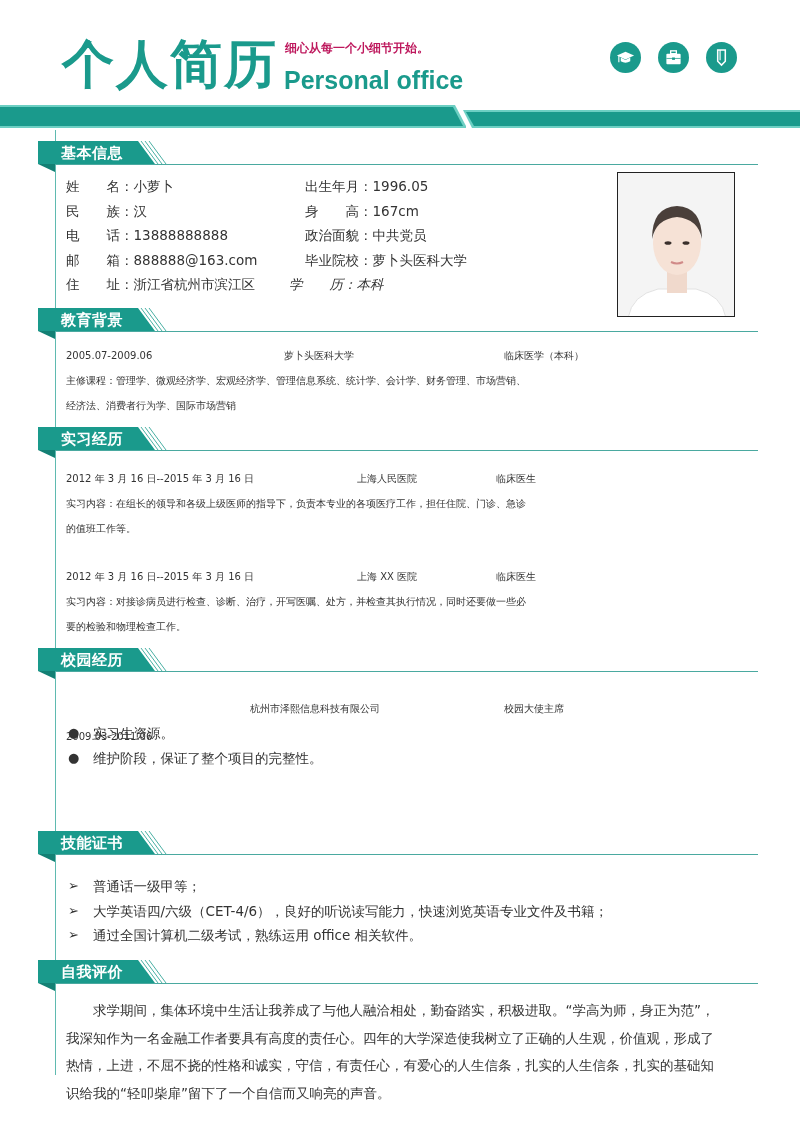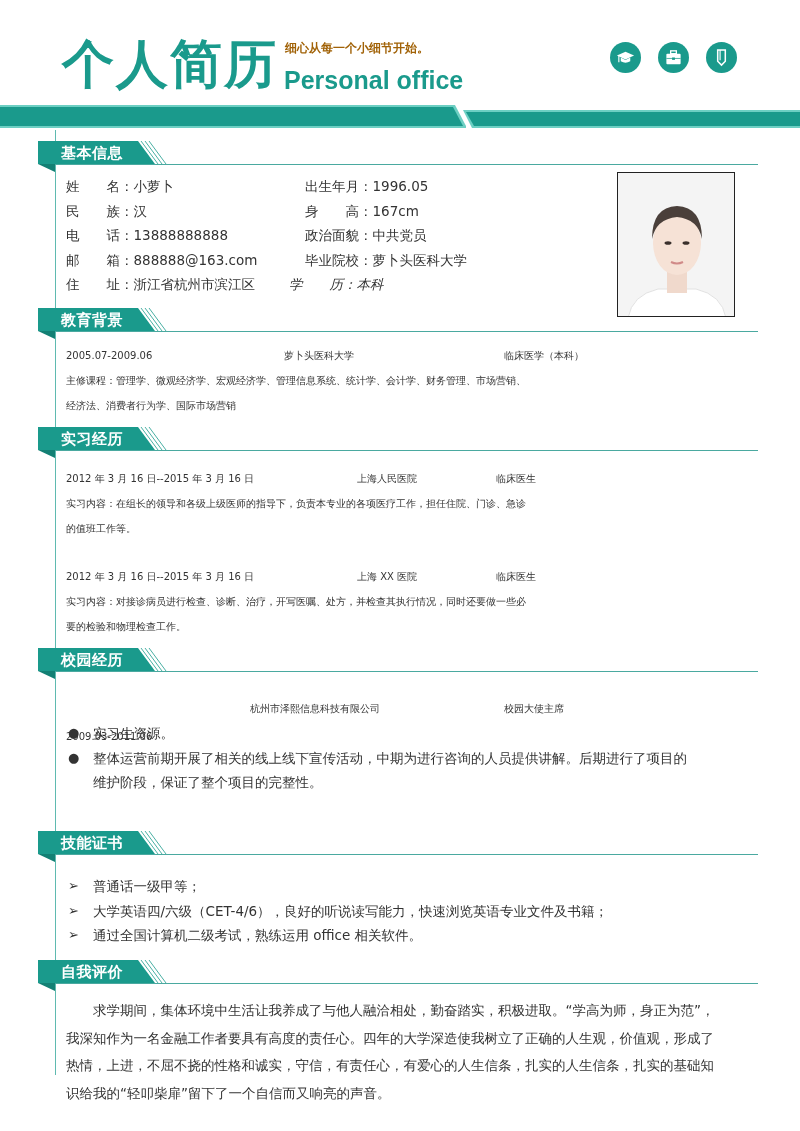--- a/index.html
+++ b/index.html
@@ -1,20 +1,20 @@
 <!DOCTYPE html>
 <html><head>
 <meta charset="utf-8">
 <style>
   * { margin: 0; padding: 0; box-sizing: border-box; }
   html, body { width: 800px; height: 1131px; background: #ffffff; overflow: hidden; }
   body { position: relative; font-family: "DejaVu Sans", "Liberation Sans", sans-serif; color: #333333; }
 
   .title-cn { position: absolute; left: 62px; top: 33px; font-size: 52px; font-weight: bold; color: #1a9a8c; letter-spacing: 2px; line-height: 62px; }
-  .slogan { position: absolute; left: 285px; top: 40px; font-size: 12px; font-weight: bold; color: #a16207; line-height: 16px; }
+  .slogan { position: absolute; left: 285px; top: 40px; font-size: 12px; font-weight: bold; color: #be185d; line-height: 16px; }
   .title-en { position: absolute; left: 284px; top: 64px; font-size: 25px; font-weight: bold; color: #1a9a8c; line-height: 32px; font-family: "Liberation Sans", sans-serif; }
 
   .icons { position: absolute; left: 610px; top: 42px; display: flex; gap: 17px; }
   .icon-circle { width: 31px; height: 31px; border-radius: 50%; background: #1a9a8c; display: flex; align-items: center; justify-content: center; }
   .icon-circle svg { width: 19px; height: 19px; }
 
   .banner { position: absolute; left: 0; top: 104px; width: 800px; height: 26px; }
 
   .vline { position: absolute; left: 55px; top: 130px; width: 1px; height: 945px; background: #5fbab0; }
 
@@ -172,21 +172,20 @@
 <div class="row-3" style="left:66px; top:697px;margin-top:28px;">2009.03-2011.06</div>
 <div class="row-3" style="left:250px; top:697px;">杭州市泽熙信息科技有限公司</div>
 <div class="row-3" style="left:504px; top:697px;">校园大使主席</div>
 <div class="bullet-list" style="top:721px;">
   <div class="bullet-item">
     <span class="mark">●</span>
     <div>实习生资源。</div>
   </div>
   <div class="bullet-item">
     <span class="mark">●</span>
-    <div>整体运营前期开展了相关的线上线下宣传活动，中期为进行咨询的人员提供讲解。后期进行了项目的</div>
     <div>维护阶段，保证了整个项目的完整性。</div>
   </div>
 </div>
 
 <div class="section-head" style="top:831px;">
   <div class="underline"></div>
   <svg class="tab" width="140" height="32" viewBox="0 0 140 32">
     <polygon points="0,0 100,0 117,23 0,23" fill="#1a9a8c"></polygon>
     <polygon points="0,23 17,23 17,31" fill="#138074"></polygon>
     <line x1="103" y1="0" x2="120" y2="23" stroke="#1a9a8c" stroke-width="0.8"></line>

